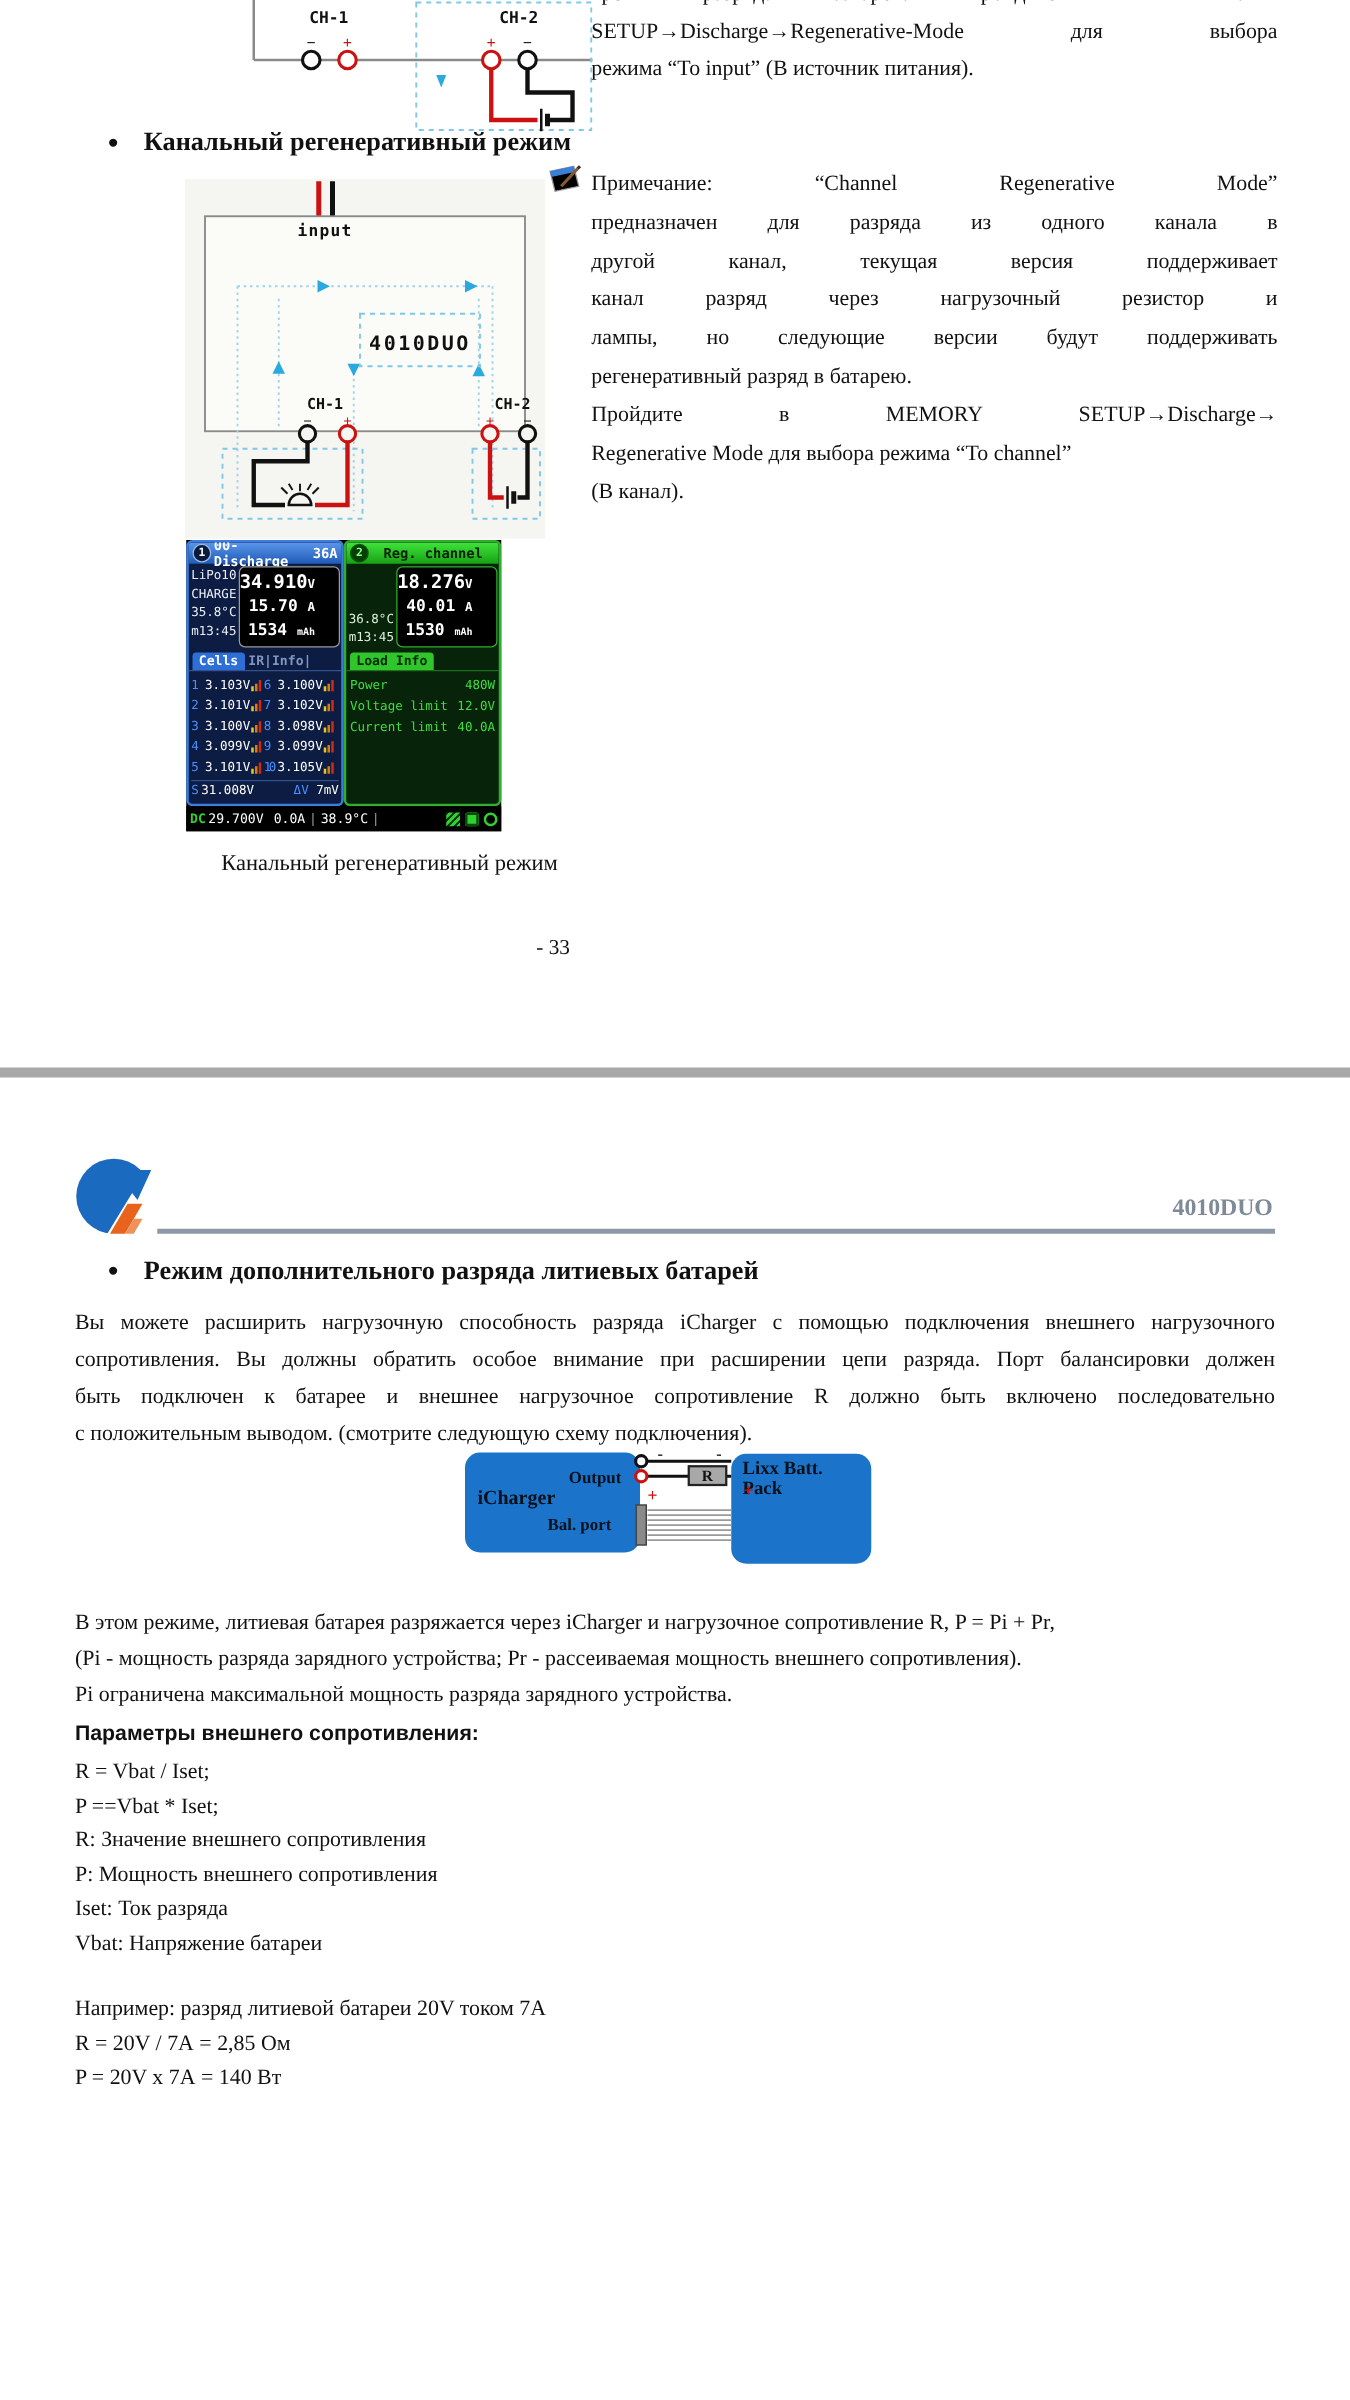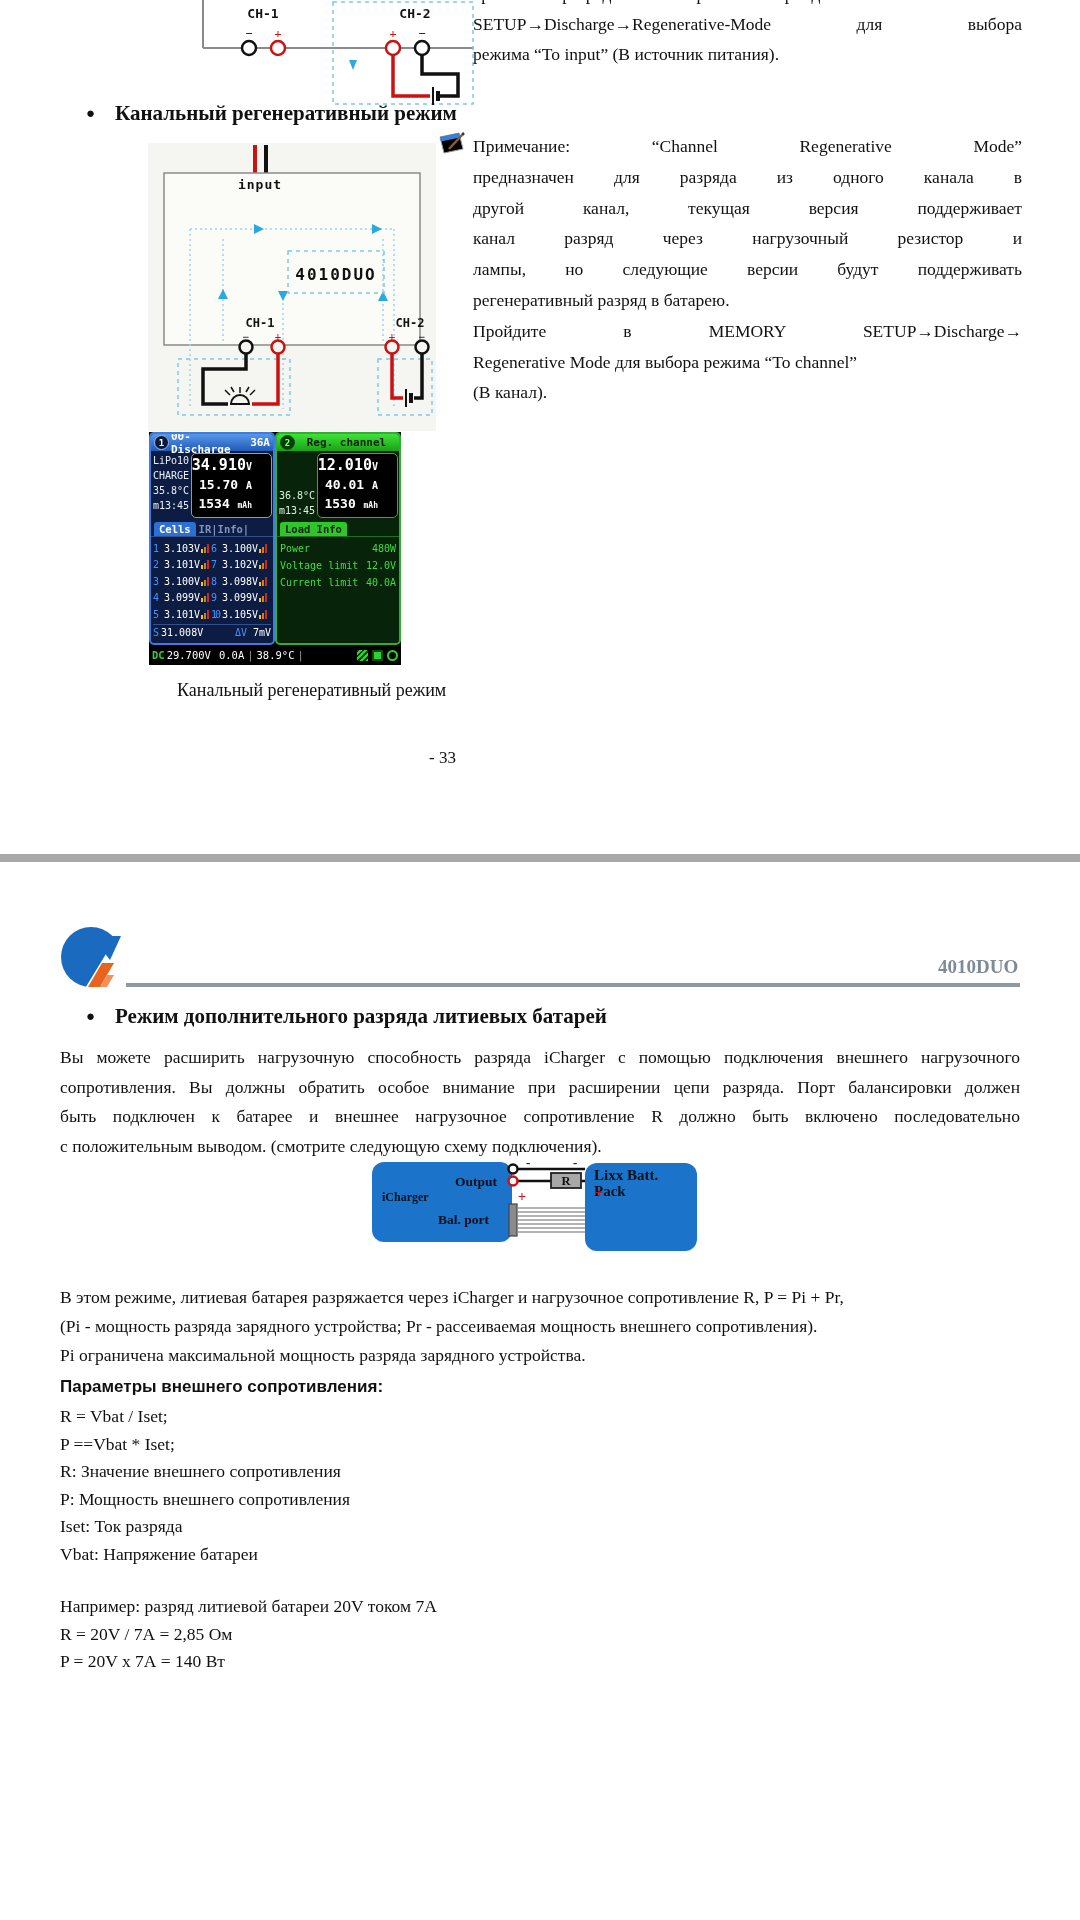--- a/index.html
+++ b/index.html
@@ -288,21 +288,21 @@
       <div class="lcd-head green">
         <span class="chip c2">2</span>
         <span style="margin:0 auto;">Reg. channel</span>
       </div>
       <div class="info-row">
         <div class="info-col green" style="justify-content:flex-end;">
           <span>36.8°C</span>
           <span>m13:45</span>
         </div>
         <div class="valbox" style="border-color:#2fae2f;">
-          <div class="v1"><span>12.010</span><span class="unit">V</span></div>
+          <div class="v1"><span>18.276</span><span class="unit">V</span></div>
           <div class="v2"><span>40.01</span> <span class="unit">A</span></div>
           <div class="v2"><span>1530</span> <span class="unit-sm">mAh</span></div>
         </div>
       </div>
       <div class="tabbar green">
         <span class="tab-active gr">Load Info</span>
       </div>
       <div class="loadrows">
         <div class="loadrow">
             <span>Power</span>
@@ -360,21 +360,21 @@
 
   <div class="abs" style="left:60px;top:1043px;width:960px;font-size:17.5px;line-height:29.5px;">
     <div class="line jl">Вы можете расширить нагрузочную способность разряда iCharger с помощью подключения внешнего нагрузочного</div>
     <div class="line jl">сопротивления. Вы должны обратить особое внимание при расширении цепи разряда. Порт балансировки должен</div>
     <div class="line jl">быть подключен к батарее и внешнее нагрузочное сопротивление R должно быть включено последовательно</div>
     <div class="line nl">с положительным выводом. (смотрите следующую схему подключения).</div>
   </div>
 
   <div class="abs" style="left:345px;top:1160px;width:360px;height:95px;">
     <div class="bluebox" style="left:27px;top:2px;width:140px;height:80px;">
-      <span style="position:absolute;left:10px;top:28px;font-weight:bold;font-size:12px;">iCharger</span>
+      <span style="position:absolute;left:10px;top:28px;font-weight:bold;font-size:16px;">iCharger</span>
       <span style="position:absolute;left:83px;top:12px;font-weight:bold;font-size:13.5px;">Output</span>
       <span style="position:absolute;left:66px;top:50px;font-weight:bold;font-size:13.5px;">Bal. port</span>
     </div>
     <div class="bluebox" style="left:240px;top:3px;width:112px;height:88px;">
       <span style="position:absolute;left:9px;top:4px;font-weight:bold;font-size:15px;">Lixx Batt.</span>
       <span style="position:absolute;left:9px;top:20px;font-weight:bold;font-size:15px;">Pack</span>
     </div>
     <svg width="360" height="95" viewBox="0 0 360 95" style="position:absolute;left:0;top:0;z-index:2;pointer-events:none;">
       <line x1="172" y1="9" x2="240" y2="9" stroke="#111" stroke-width="2.5"></line>
       <line x1="172" y1="21" x2="206" y2="21" stroke="#111" stroke-width="2.5"></line>

